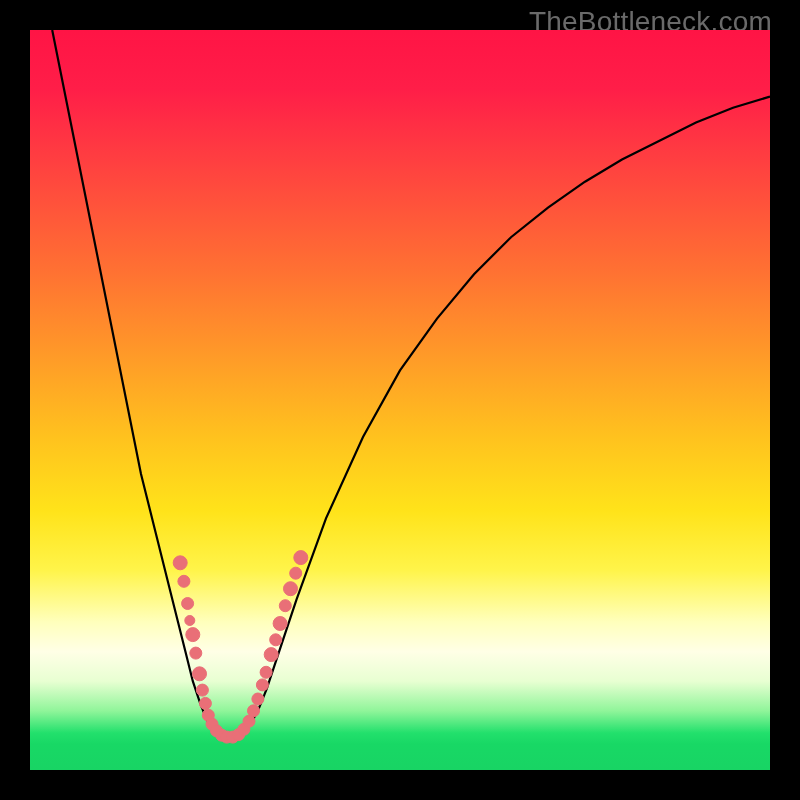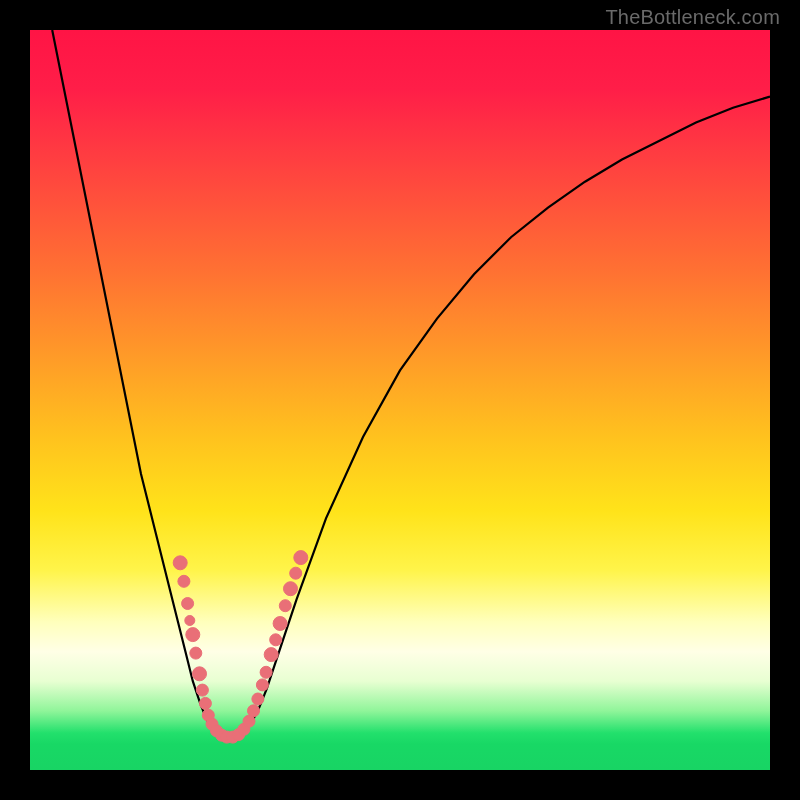--- a/index.html
+++ b/index.html
@@ -41,23 +41,23 @@
         #e8ffd2 88%,
         #90f59a 92%,
         #22e06c 95%,
         #18d865 96.5%,
         #18d464 100%
       );
   }
   .watermark {
     position: absolute;
     top: 6px;
-    right: 20px;
+    right: 28px;
     color: #6a6a6a;
-    font-size: 20px;
+    font-size: 28px;
     font-weight: 500;
     letter-spacing: 0.2px;
     user-select: none;
   }
   svg.plot {
     position: absolute;
     left: 0;
     top: 0;
     width: 740px;
     height: 740px;

